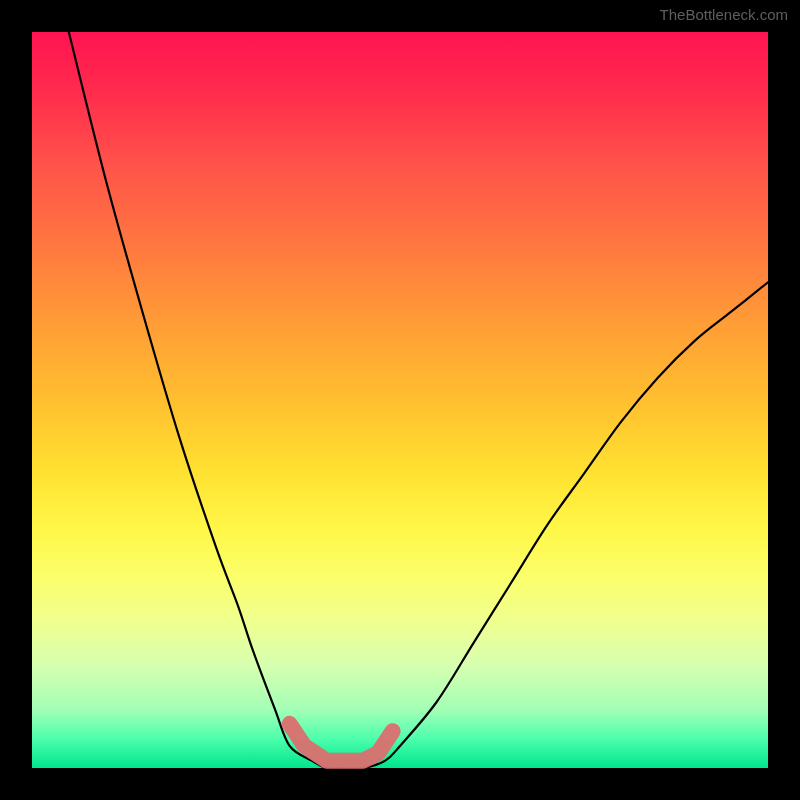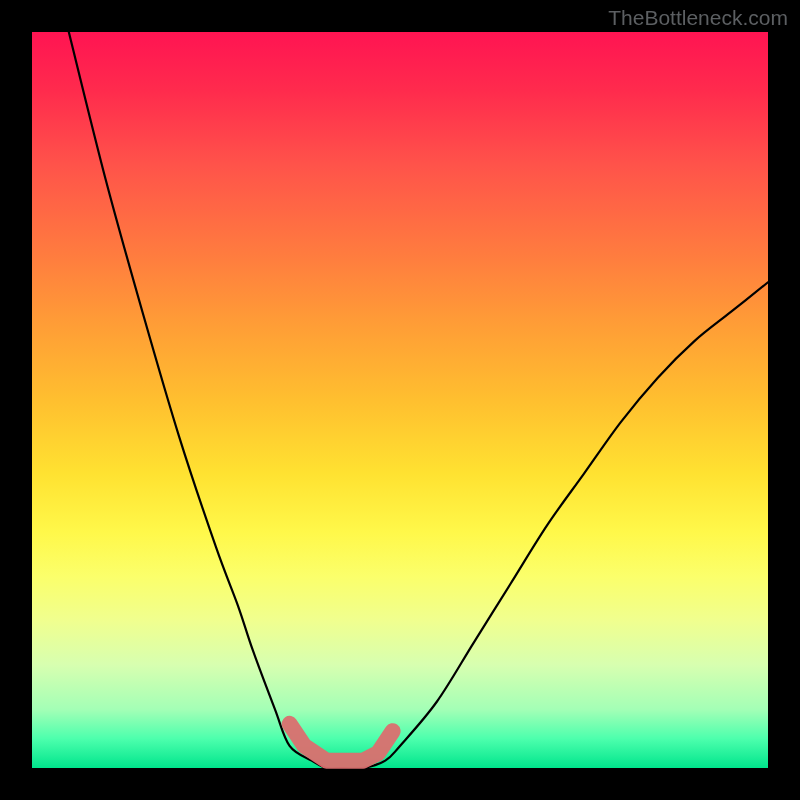--- a/index.html
+++ b/index.html
@@ -42,21 +42,21 @@
       #a4ffb6 92%,
       #4dffad 96%,
       #00e58c 100%
     );
   }
   .watermark {
     position: absolute;
     top: 6px;
     right: 12px;
     color: #5c5f62;
-    font-size: 21px;
+    font-size: 15px;
     font-weight: 500;
     letter-spacing: 0px;
     user-select: none;
   }
   svg.curve {
     position: absolute;
     left: 0;
     top: 0;
     width: 736px;
     height: 736px;

